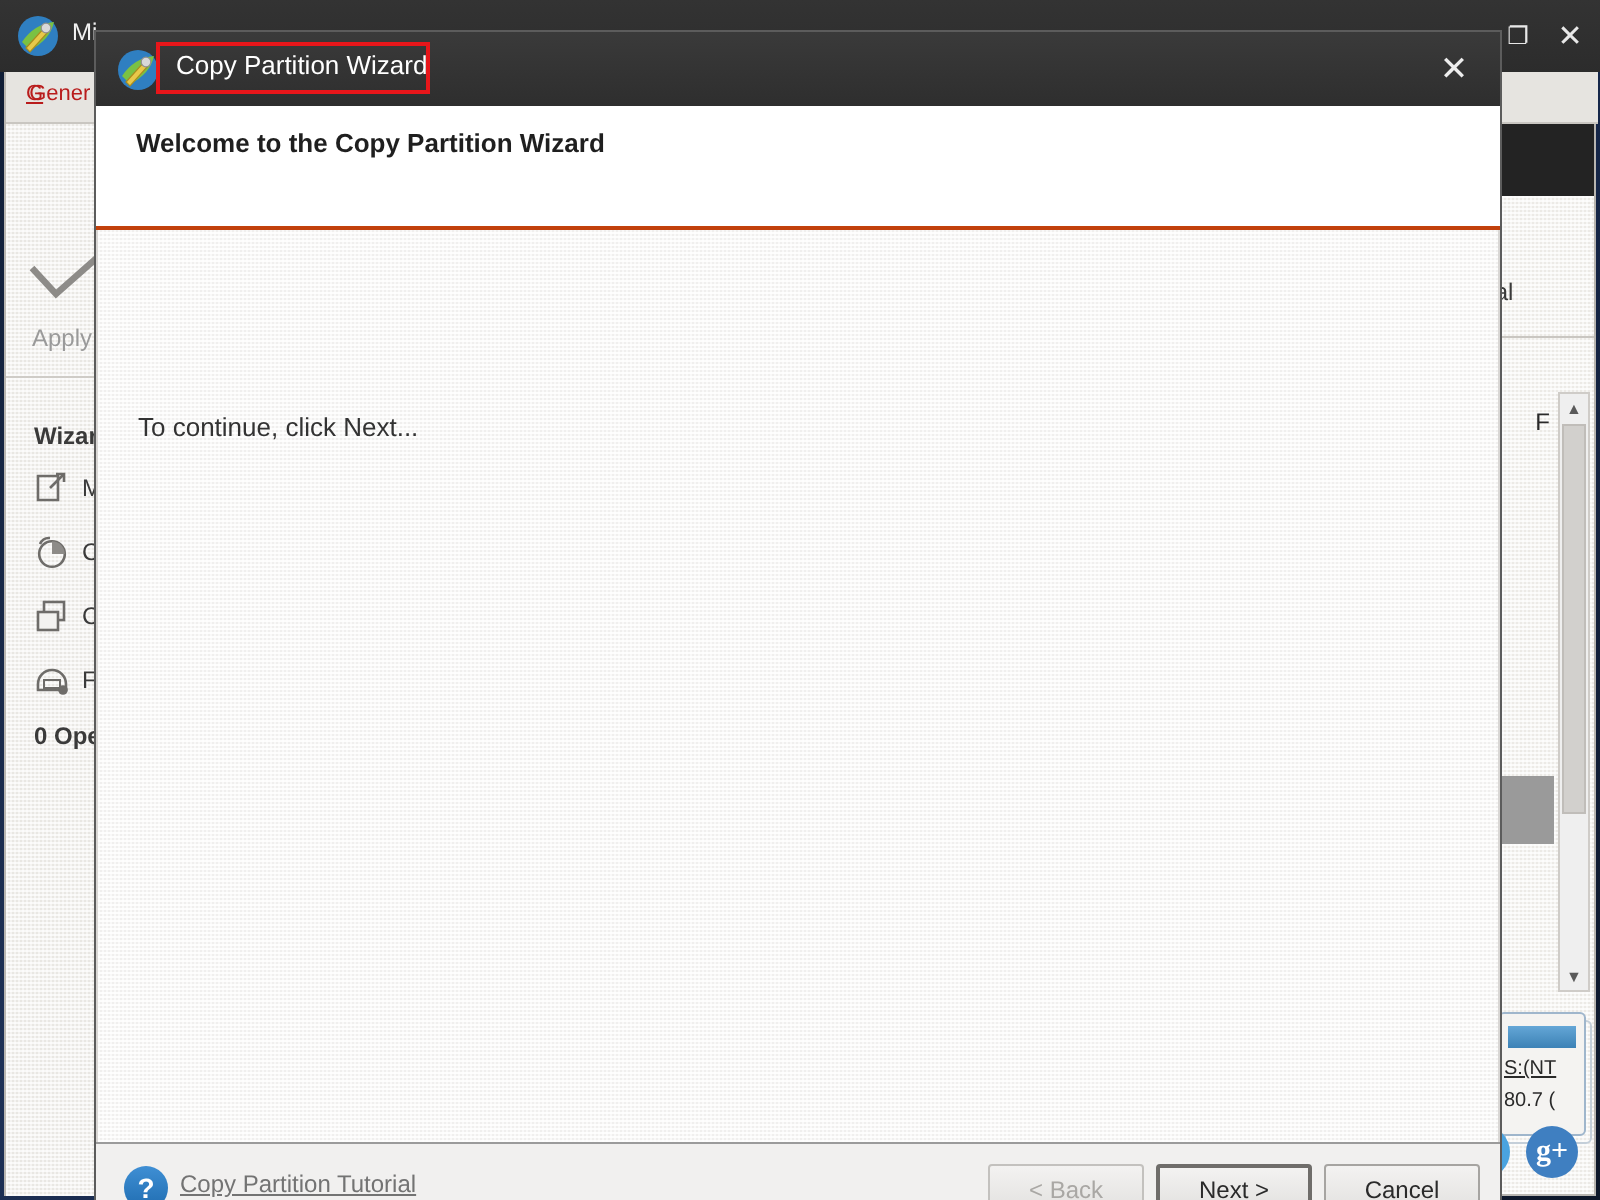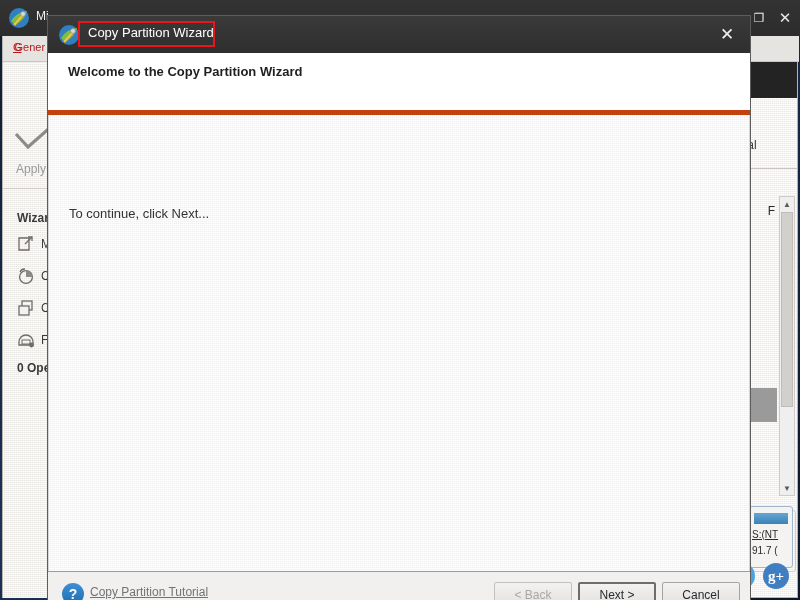--- a/index.html
+++ b/index.html
@@ -273,21 +273,21 @@
     position: absolute; right: 6px; top: 0; width: 34px; height: 37px;
     display: flex; align-items: center; justify-content: center;
     color: #ededed; font-size: 17px;
   }
 
   
   .dlg-header {
     position: absolute; left: 0; top: 37px;
     width: 702px; height: 62px;
     background: #ffffff;
-    border-bottom: 5px solid #c2410c;
+    border-bottom: 2px solid #c2410c;
     box-sizing: border-box;
   }
   .dlg-h-title {
     position: absolute; left: 20px; top: 11px;
     font-size: 13px; font-weight: bold; color: #1f1f1f;
   }
   .dlg-h-sub {
     position: absolute; left: 38px; top: 32px;
     font-size: 13px; color: #2b2b2b;
   }
@@ -401,21 +401,21 @@
       <span class="scroll-thumb"></span>
       <span class="scroll-arrow down">▼</span>
     </div>
 
     <div class="row-stub"></div>
 
     <div class="part-block-shadow"></div>
     <div class="part-block">
       <span class="part-bar"></span>
       <span class="part-line l1">S:(NT</span>
-      <span class="part-line l2">91.7 (</span>
+      <span class="part-line l2">80.7 (</span>
     </div>
 
     <div class="social social-tw">
       <span class="social-glyph">t</span>
     </div>
     <div class="social social-gp">
       <span class="social-glyph">g+</span>
     </div>
 
     <div class="sidebar">

